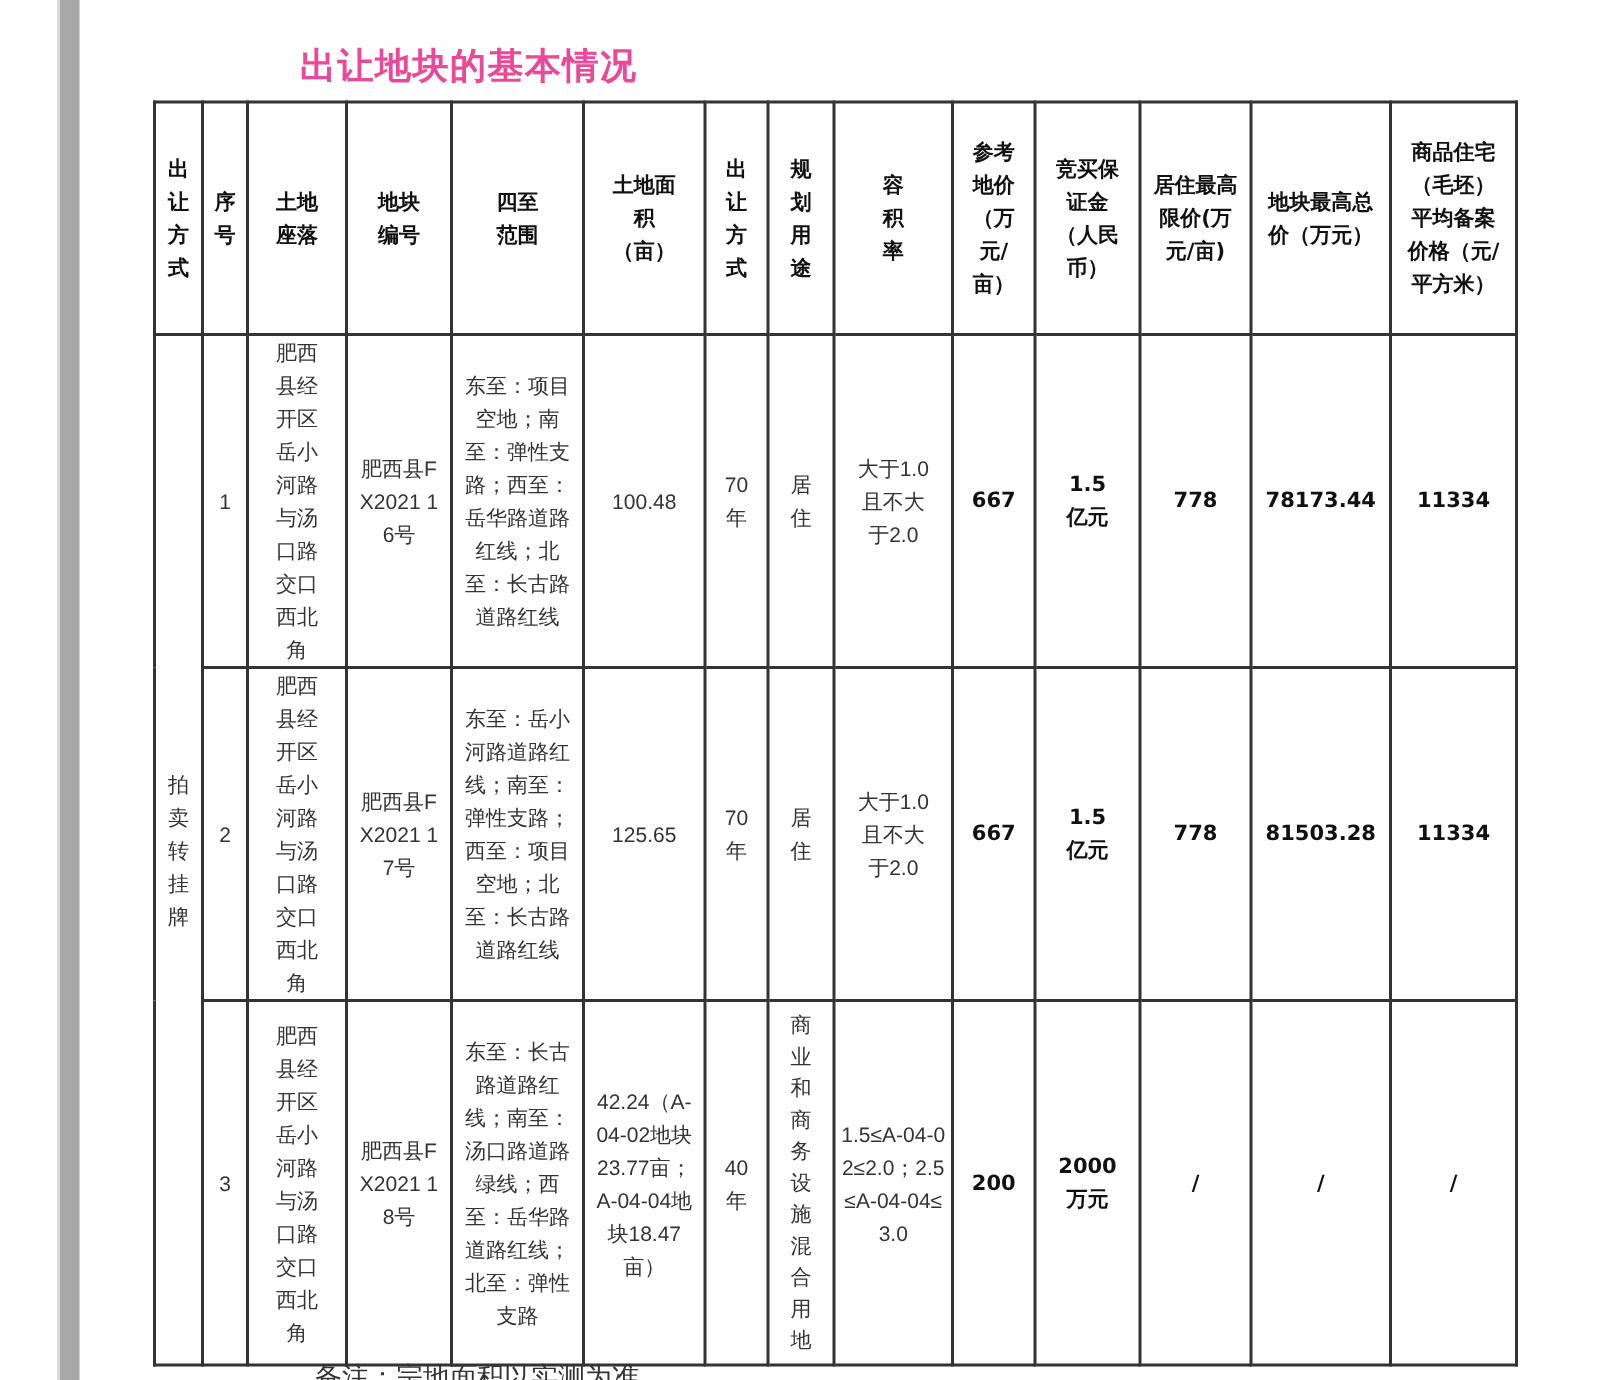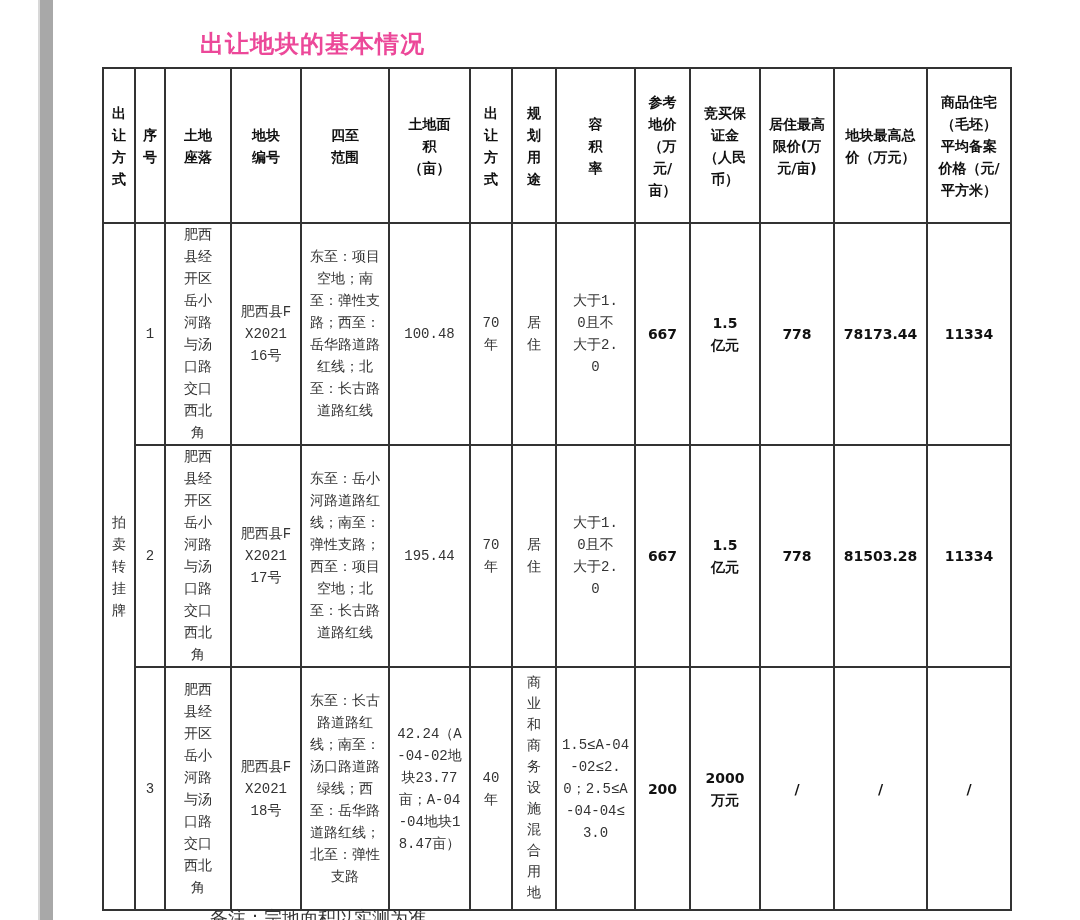--- a/index.html
+++ b/index.html
@@ -21,21 +21,21 @@
     border:2px solid #333; text-align:center; vertical-align:middle; padding:0 2px;
     font-size:14px; line-height:22px; word-break:break-all;
   }
   table.grid th {
     font-family: "DejaVu Sans", sans-serif; font-weight:bold; font-size:14px; line-height:22px; color:#111;
   }
   .hdr-row { height:155px;padding-left:20px; }
   .r1 { height:220px; }
   .r2 { height:218px; }
   .r3 { height:243px; }
-  td.serif { font-family:Liberation Mono, monospace; color:#333; font-size:13.5px;border-radius:17px; }
+  td.serif { font-family:Liberation Sans, sans-serif; color:#333; font-size:13.5px;border-radius:17px; }
   td.bold { font-family:"DejaVu Sans", sans-serif; font-weight:bold; color:#111; font-size:15px; }
   .narrow { width:18px; margin:0 auto; }
   .note {
     position:absolute; left:210px; top:906px; font-size:18px; color:#333;
     font-family:"DejaVu Sans", sans-serif; white-space:nowrap;
   }
 </style>
 </head>
 <body>
 
@@ -144,21 +144,21 @@
     <td class="serif">2</td>
     <td class="serif">
           <div style="width:34px;margin:0 auto">肥西县经开区岳小河路与汤口路交口西北角</div>
         </td>
     <td class="serif">
           <div style="width:56px;margin:0 auto">肥西县FX2021 17号</div>
         </td>
     <td class="serif">
           <div style="width:72px;margin:0 auto">东至：岳小河路道路红线；南至：弹性支路；西至：项目空地；北至：长古路道路红线</div>
         </td>
-    <td class="serif">195.44</td>
+    <td class="serif">125.65</td>
     <td class="serif">
           <div class="narrow" style="width:20px">70年</div>
         </td>
     <td class="serif">
           <div class="narrow">居住</div>
         </td>
     <td class="serif">
           <div style="width:50px;margin:0 auto">大于1.0且不大于2.0</div>
         </td>
     <td class="bold">667</td>

